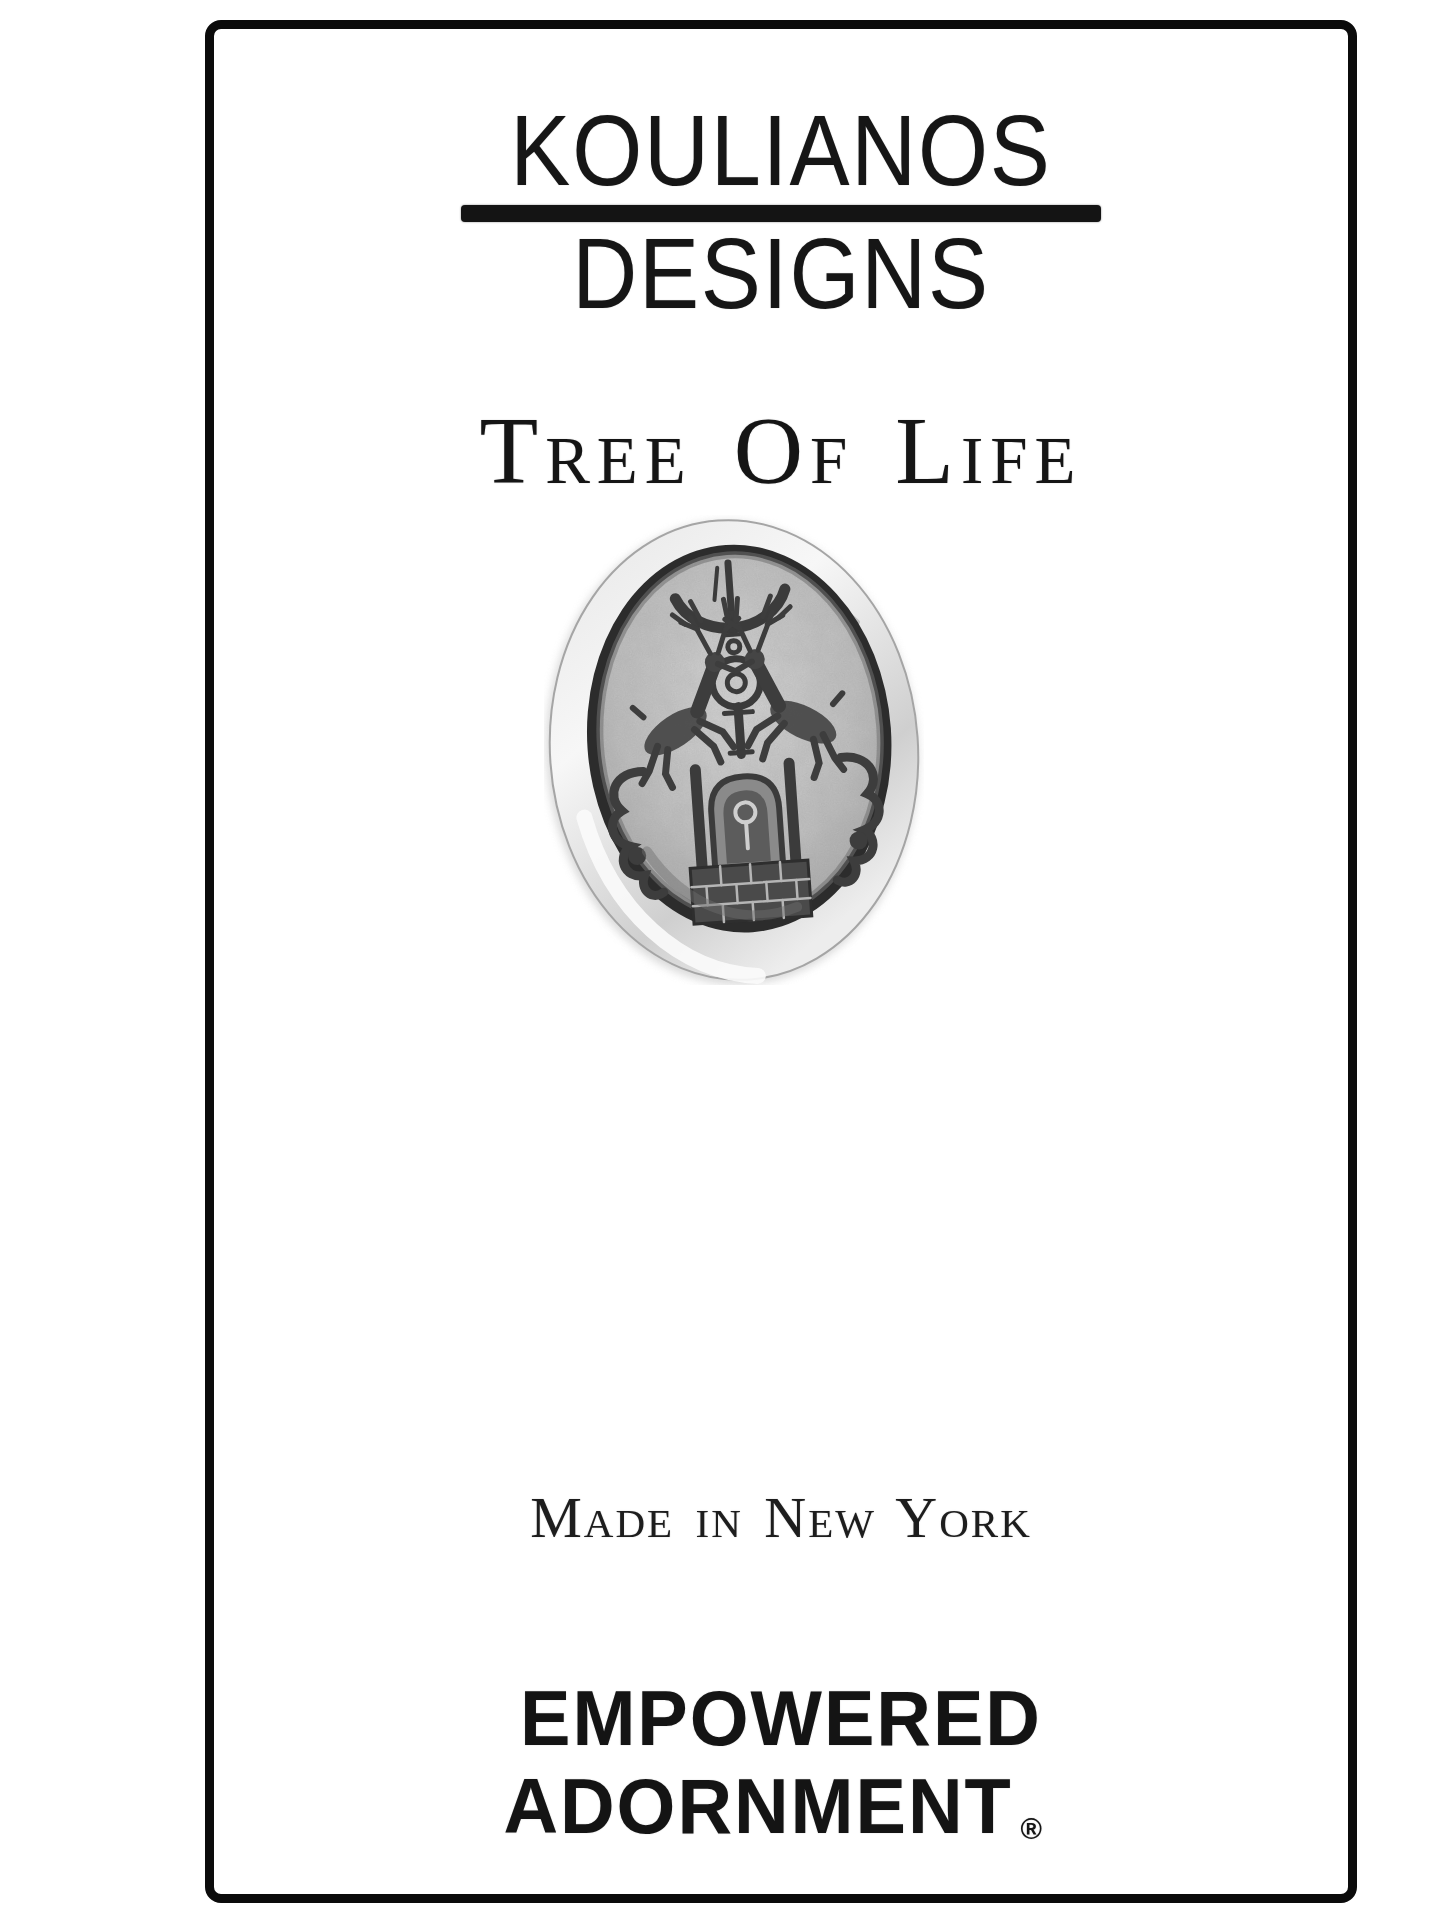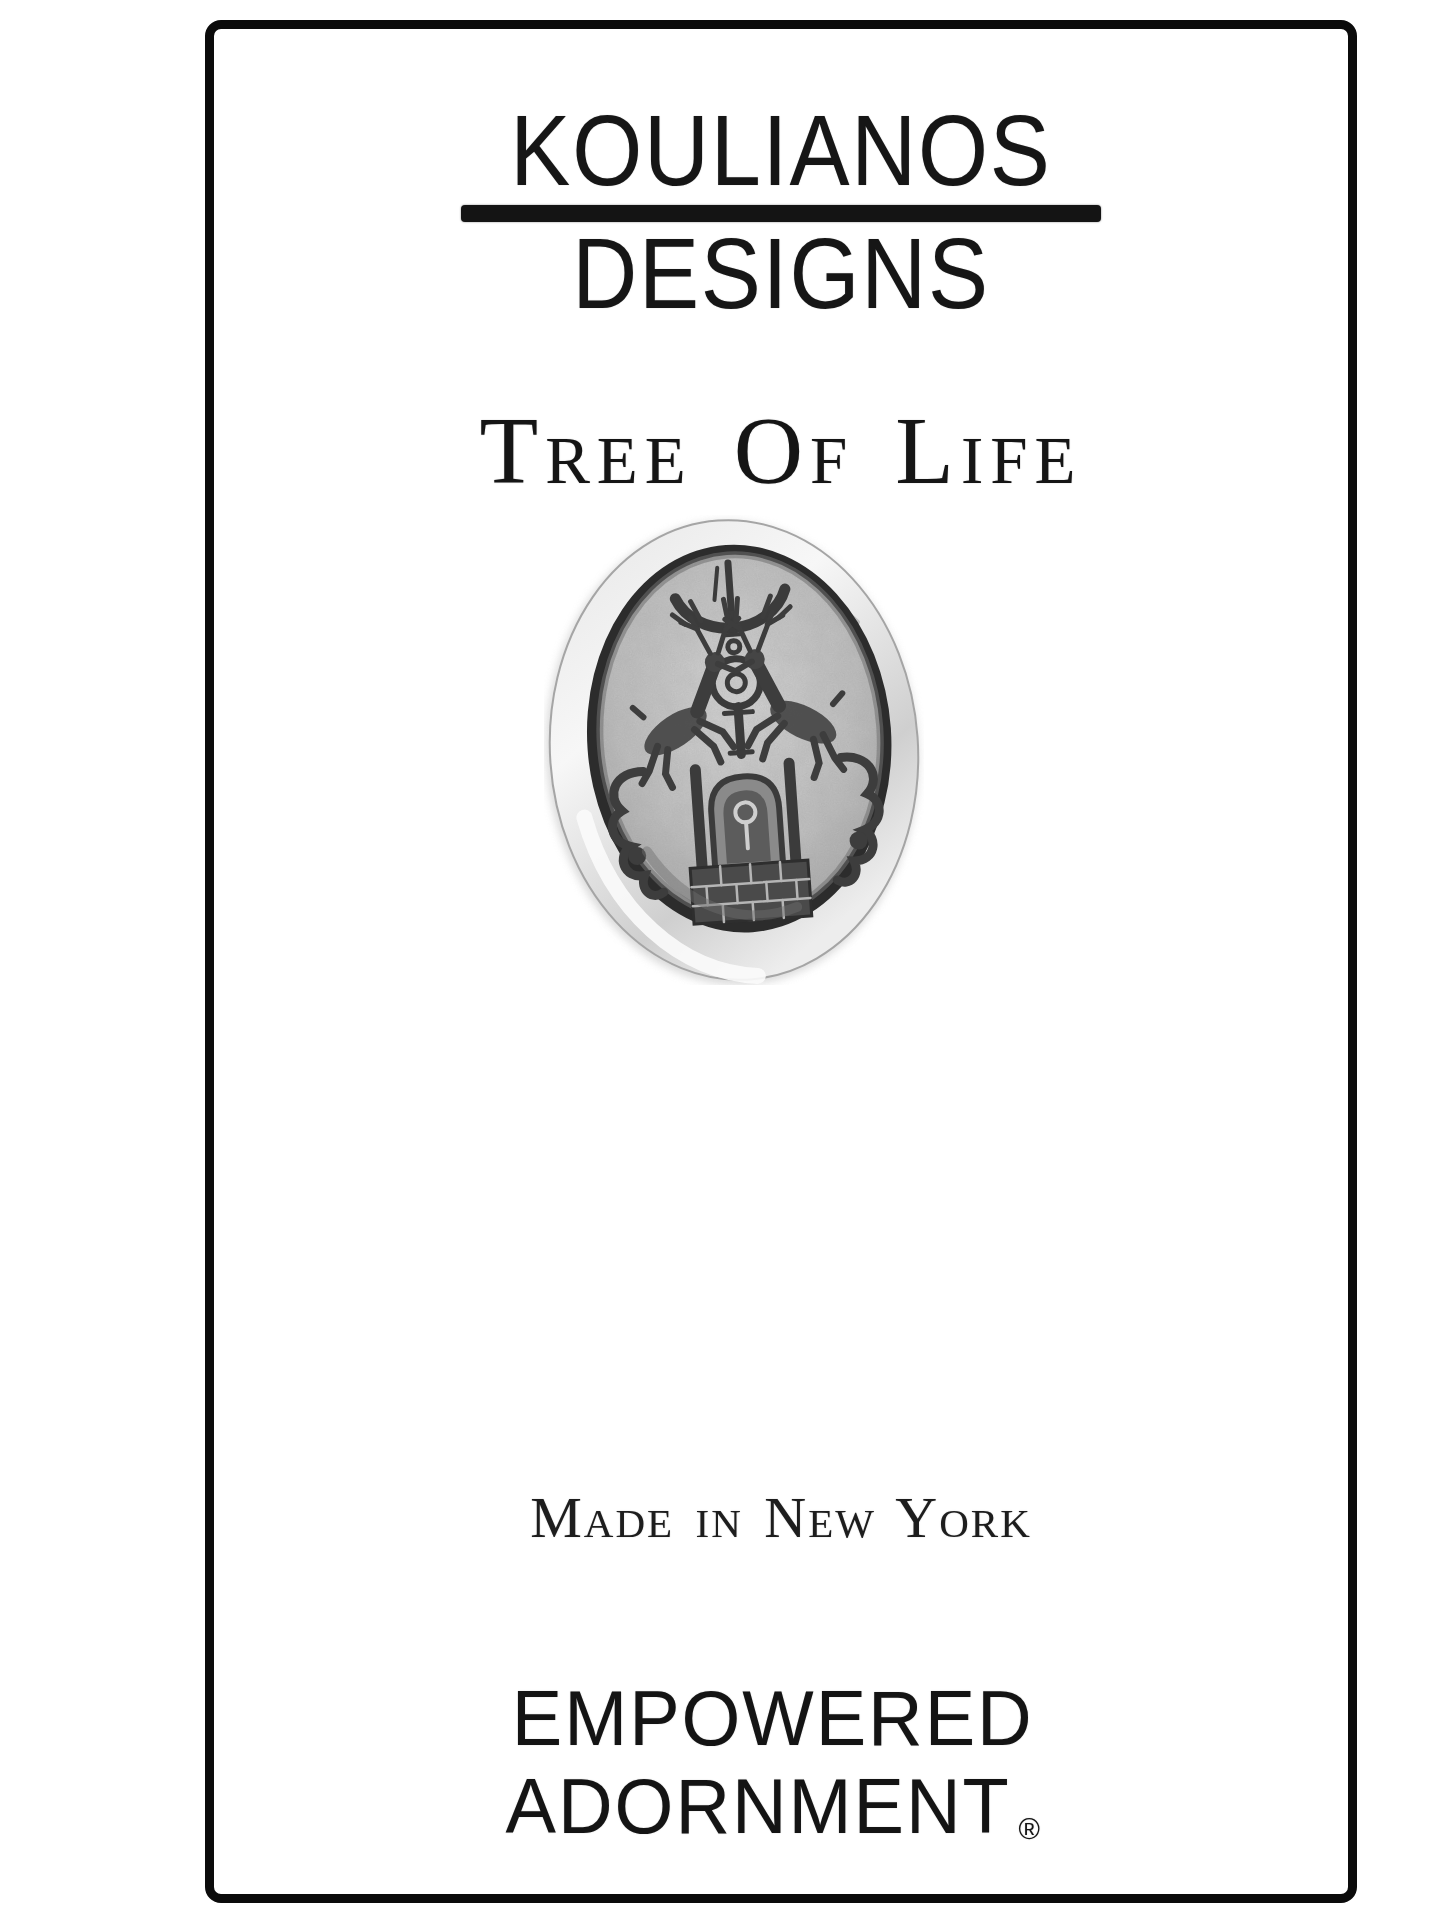--- a/index.html
+++ b/index.html
@@ -41,21 +41,21 @@
   }
   .desc .line{display:block;}
   .origin{
     top:1460px;
     font-family:"Liberation Serif","DejaVu Serif",serif;
     font-variant:small-caps;font-size:58px;line-height:58px;
     letter-spacing:2px;word-spacing:5px;color:#1d1d1d;
   }
   .footer{
     position:absolute;top:1645px;left:50%;transform:translateX(-50%);
-    text-align:center;width:max-content;color:#141414;
+    text-align:right;width:max-content;color:#141414;font-weight:bold;
   }
   .f-line{font-size:78px;line-height:88px;letter-spacing:2px;transform:scaleX(.97);transform-origin:0 50%;}
   .reg{font-size:30px;letter-spacing:0;vertical-align:-6px;margin-left:8px;}
 </style>
 </head>
 <body>
 
 <div class="card">
 
   <div class="abs brand-line brand-l1 soft">KOULIANOS</div>

